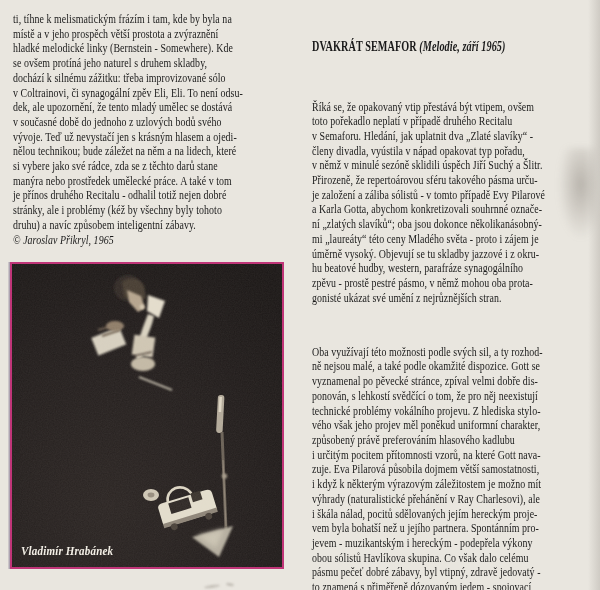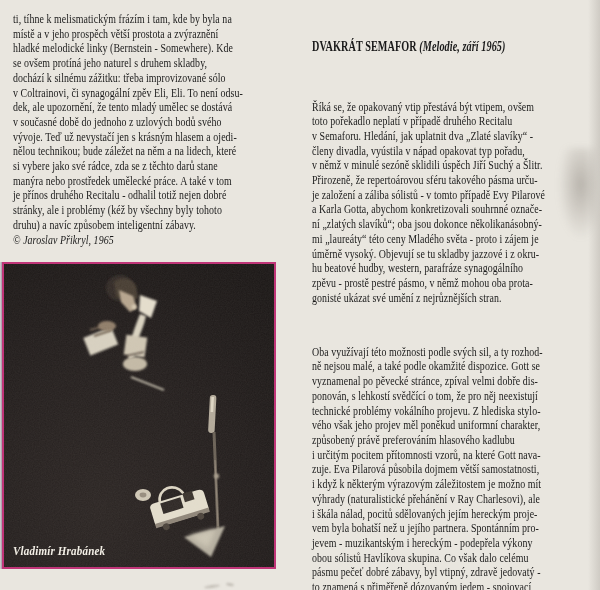--- a/index.html
+++ b/index.html
@@ -26,21 +26,21 @@
   }
   .left-col { position:absolute; left:13px; top:12px; }
   .right-col { position:absolute; left:312px; top:11px; }
   .byline { font-style: italic; }
   .article-title { margin:0 0 15px 0; font-size:13.6px; font-weight:bold; white-space:pre; }
   .article-title em { font-style: italic; }
   .right-col p { margin:0; }
   .right-col p + p { margin-top:10px; }
 
   .photo-frame {
-    position:absolute; left:2px; top:262px; margin:0;
+    position:absolute; left:10px; top:262px; margin:0;
     width:270px; height:303px;
     background: var(--photo_bg, #1f1b1a);
     border: 2px solid var(--photo_border, #c03578);
     box-shadow: -1.5px 0 0 rgba(62,40,92,0.35);
   }
   .photo-frame svg { display:block; width:270px; height:303px; }
   .photo-caption {
     position:absolute; left:9px; bottom:8px;
     color: var(--caption, #f3efe6);
     font-weight:bold; font-style:italic; font-size:13.5px;

